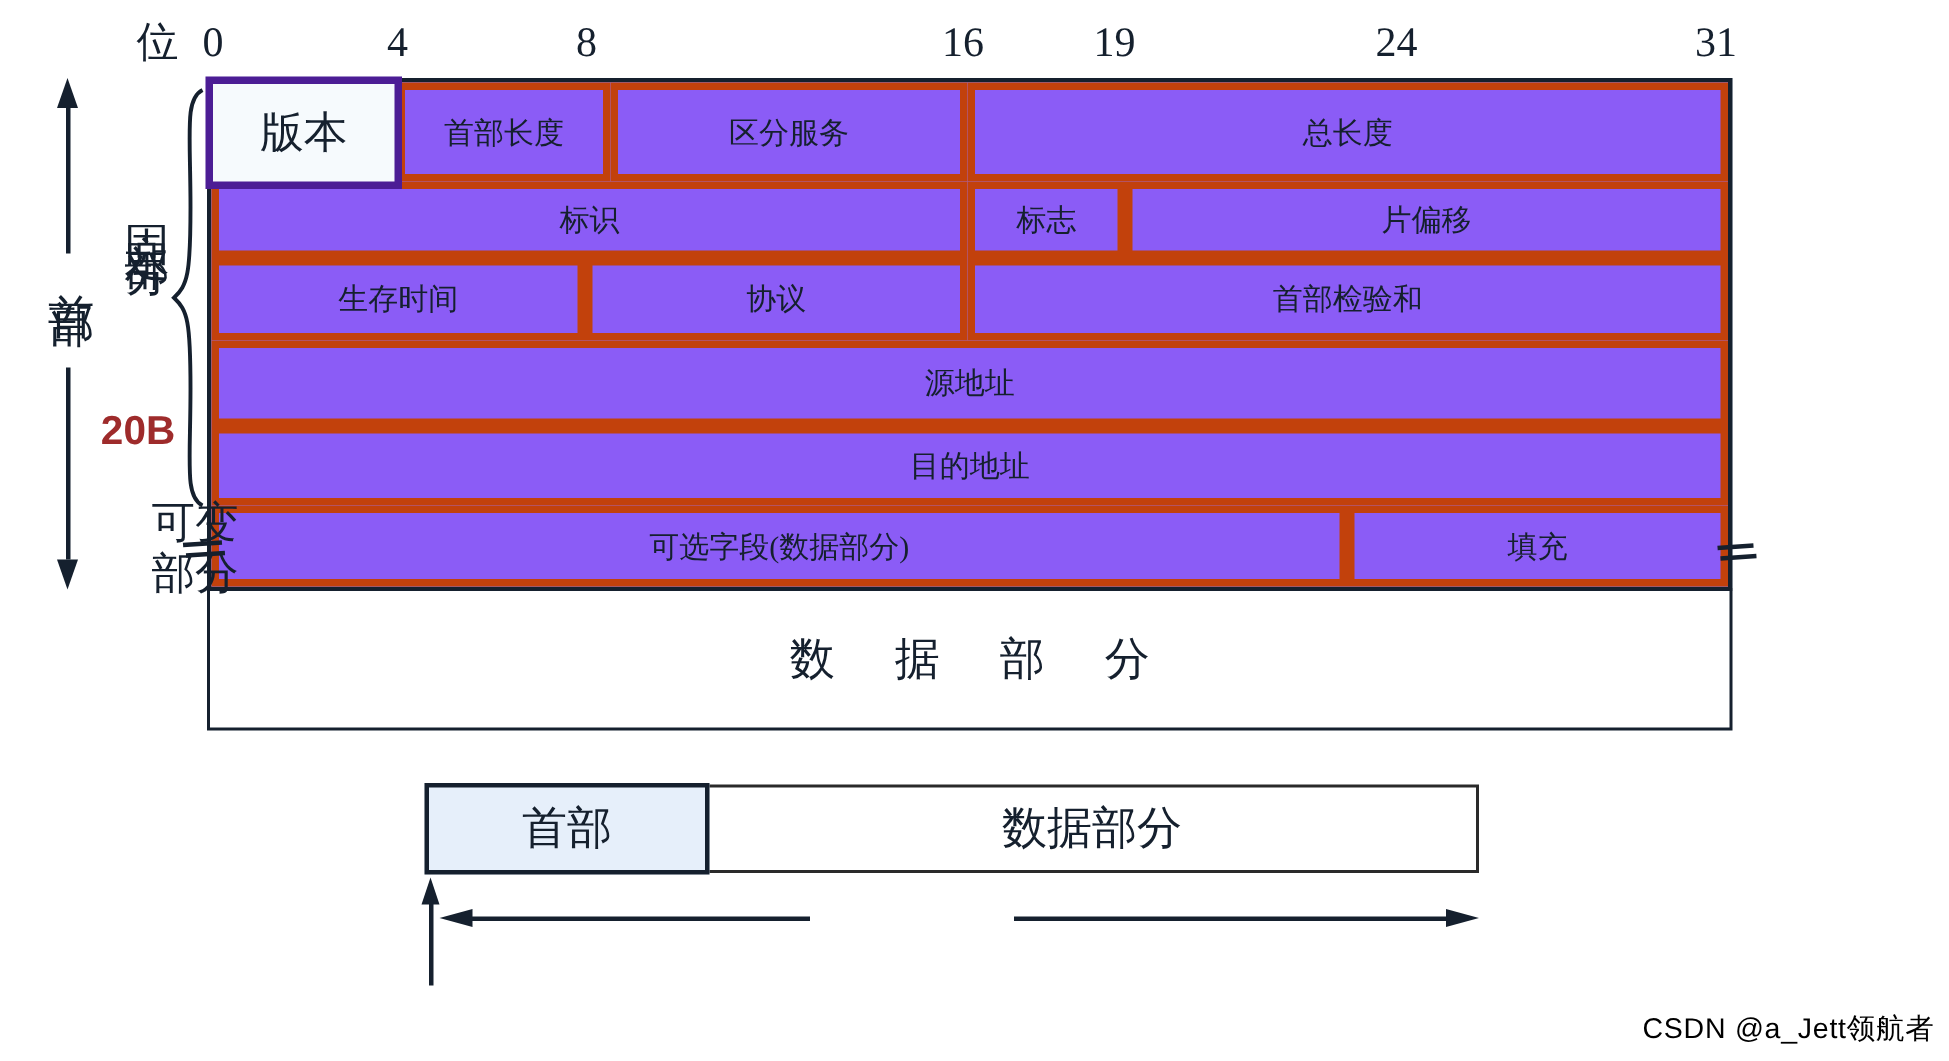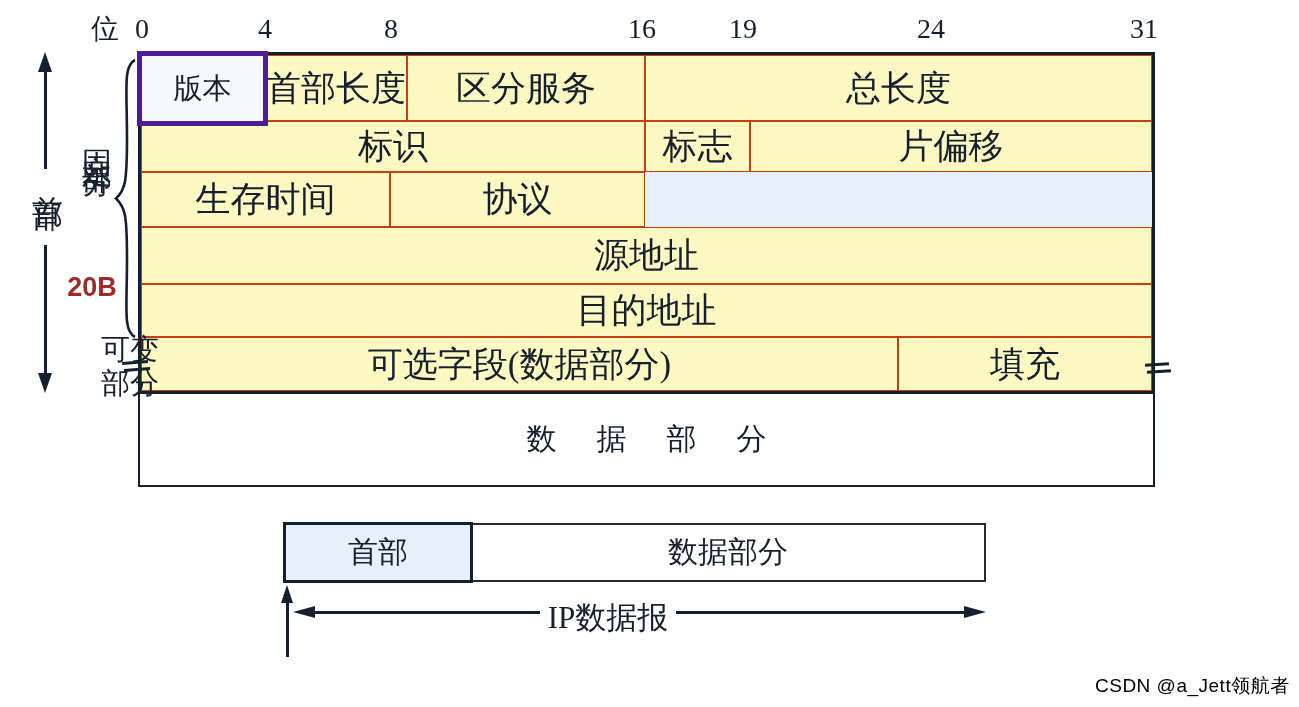--- a/index.html
+++ b/index.html
@@ -11,22 +11,22 @@
   .tick{
     position:absolute;top:12px;height:34px;line-height:34px;font-size:28px;
     transform:translateX(-50%);white-space:nowrap;
   }
   
   .tbl{
     position:absolute;left:138px;top:52px;width:1017px;height:342px;
     border:3px solid #15202e;background:#e6effa;box-sizing:border-box;
   }
   .cell{
-    position:absolute;box-sizing:border-box;border:1px solid #c2410c;background:#fef9c3;
-    display:flex;align-items:center;justify-content:center;font-size:35px;white-space:nowrap;
+    position:absolute;box-sizing:border-box;border:5px solid #c2410c;background:#8b5cf6;
+    display:flex;align-items:center;justify-content:center;font-size:20px;white-space:nowrap;
   }
   .cell-version{
     position:absolute;box-sizing:border-box;left:-4px;top:-4px;width:131px;height:75px;
     border:5px solid #4c1d95;background:#f6fafd;z-index:3;
     display:flex;align-items:center;justify-content:center;font-size:29px;
   }
   .datarow{
     position:absolute;left:138px;top:392px;width:1017px;height:95px;
     border:2.5px solid #15202e;background:#ffffff;box-sizing:border-box;
     display:flex;align-items:center;justify-content:center;
@@ -84,20 +84,21 @@
     <div class="cell" style="left:124px;top:0;width:142px;height:66px">首部长度</div>
     <div class="cell" style="left:266px;top:0;width:238px;height:66px">区分服务</div>
     <div class="cell" style="left:504px;top:0;width:507px;height:66px">总长度</div>
 
     <div class="cell" style="left:0;top:66px;width:504px;height:51px">标识</div>
     <div class="cell" style="left:504px;top:66px;width:105px;height:51px">标志</div>
     <div class="cell" style="left:609px;top:66px;width:402px;height:51px">片偏移</div>
 
     <div class="cell" style="left:0;top:117px;width:249px;height:55px">生存时间</div>
     <div class="cell" style="left:249px;top:117px;width:255px;height:55px">协议</div>
+    <div class="cell" style="left:504px;top:117px;width:507px;height:55px">首部检验和</div>
 
     <div class="cell" style="left:0;top:172px;width:1011px;height:57px">源地址</div>
 
     <div class="cell" style="left:0;top:229px;width:1011px;height:53px">目的地址</div>
 
     <div class="cell" style="left:0;top:282px;width:757px;height:54px">可选字段(数据部分)</div>
     <div class="cell" style="left:757px;top:282px;width:254px;height:54px">填充</div>
   </div>
 
   <div class="datarow">数据部分</div>
@@ -122,19 +123,18 @@
   <div class="brkbar" style="left:1147px;top:370px;width:24px"></div>
 
   <div class="strip-hdr">首部</div>
   <div class="strip-data">数据部分</div>
 
   <div class="ah-up" style="left:281px;top:585px;border-left-width:6px;border-right-width:6px;border-bottom-width:18px"></div>
   <div class="vline" style="left:286px;top:600px;height:57px"></div>
 
   <div class="ah-left" style="left:293px;top:606px"></div>
   <div class="hline" style="left:312px;top:611px;width:228px"></div>
-  <div class="ip-label">IP数据报</div>
   <div class="hline" style="left:676px;top:611px;width:288px"></div>
   <div class="ah-right" style="left:964px;top:606px"></div>
 
   <div class="watermark">CSDN @a_Jett领航者</div>
 
 </div>
 
 </body></html>

